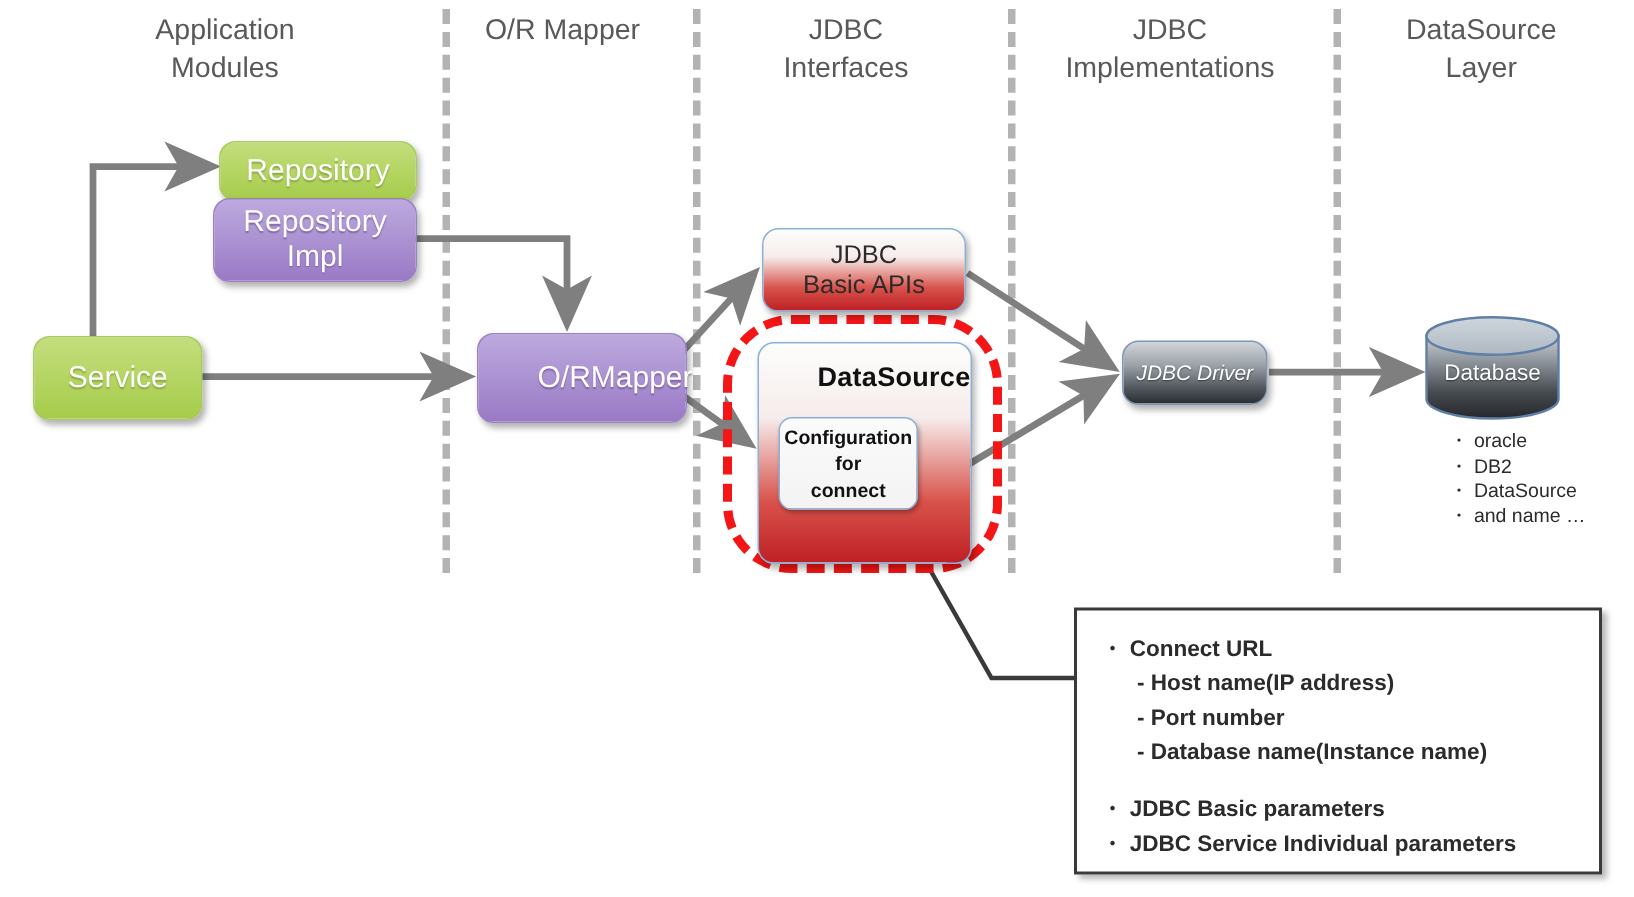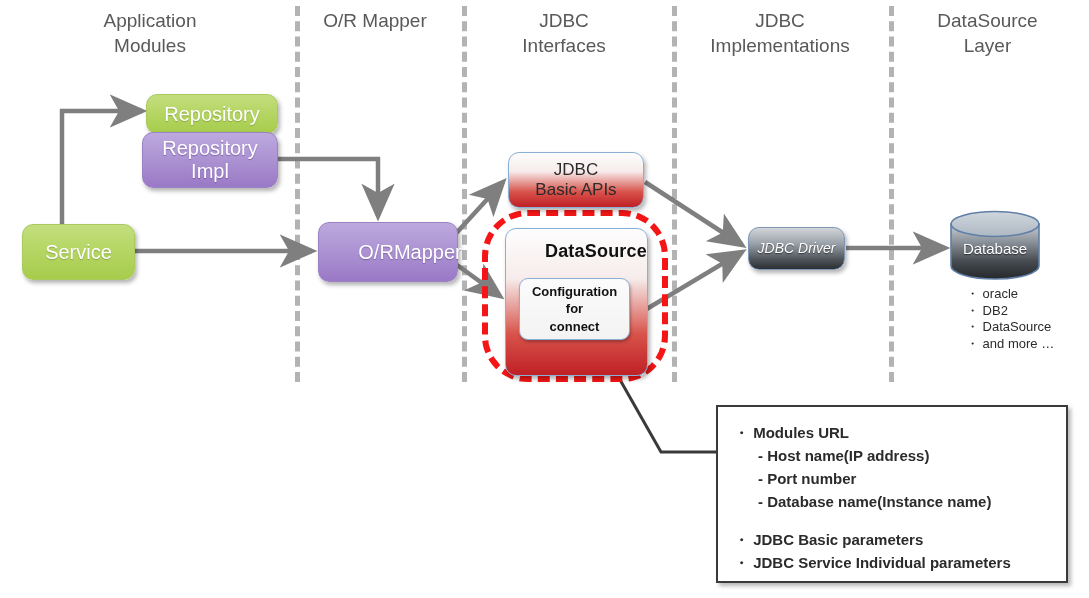--- a/index.html
+++ b/index.html
@@ -93,21 +93,21 @@
     text-align: right;
     font-size: 18px;
     font-weight: bold;
     color: #111111;
     letter-spacing: 0.2px;
   }
   #ds-inner {
     position: absolute;
     left: 13px;
     top: 49px;
-    width: 111px;
+    width: 93px;
     height: 62px;
     box-sizing: border-box;
     background: linear-gradient(to bottom, #fbfbfb 0%, #f3f3f3 100%);
     border: 1px solid #8bb0d6;
     border-radius: 9px;
     display: flex;
     align-items: center;
     justify-content: center;
     text-align: center;
     font-size: 13px;
@@ -292,25 +292,25 @@
       <path d="M2,14 L2,56 A44,13 0 0 0 90,56 L90,14 Z" fill="url(#cylBody)" stroke="#5f7fa6" stroke-width="1.6"></path>
       <ellipse cx="46" cy="14" rx="44" ry="12.5" fill="url(#cylTop)" stroke="#5f7fa6" stroke-width="1.6"></ellipse>
     </svg>
     <div id="db-label">Database</div>
   </div>
 
   <div id="db-list" style="left:966px; top:286px; width:120px;">
     <div>・ oracle</div>
     <div>・ DB2</div>
     <div>・ DataSource</div>
-    <div>・ and more …</div>
+    <div>・ and name …</div>
   </div>
 
   <div id="callout" style="left:716px; top:405px; width:352px; height:178px;">
-    <div class="c-line">・ Modules URL</div>
+    <div class="c-line">・ Connect URL</div>
     <div class="c-line c-sub">- Host name(IP address)</div>
     <div class="c-line c-sub">- Port number</div>
     <div class="c-line c-sub">- Database name(Instance name)</div>
     <div class="c-gap"></div>
     <div class="c-line">・ JDBC Basic parameters</div>
     <div class="c-line">・ JDBC Service Individual parameters</div>
   </div>
 
 </div>
 

